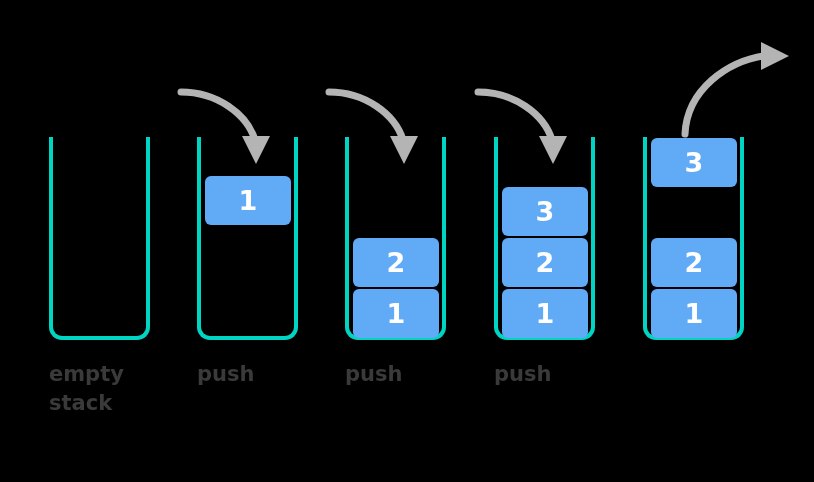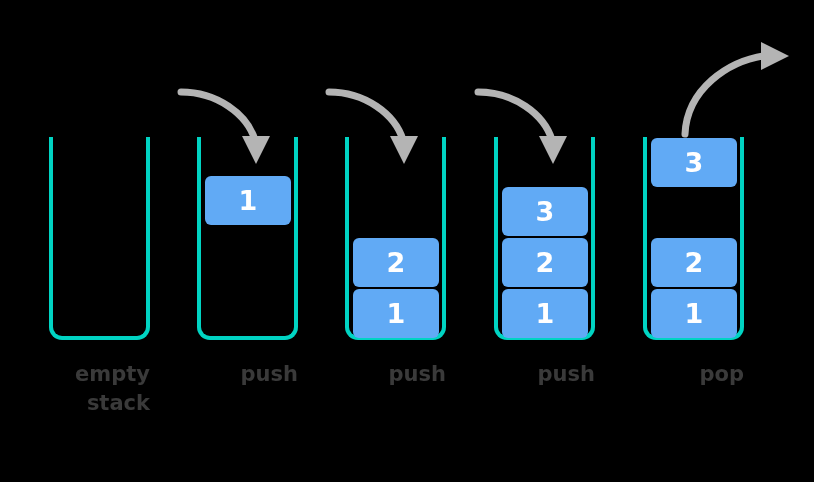--- a/index.html
+++ b/index.html
@@ -63,21 +63,21 @@
     line-height: 1;
     letter-spacing: 0px;
   }
 
   
   .caption {
     position: absolute;
     top: 360px;
     left: 0;
     width: 101px;
-    text-align: right;
+    text-align: left;
     color: var(--label);
     font-size: 21px;
     font-weight: bold;
     line-height: 1.38;
     white-space: pre-line;
   }
 
   
   .arrow-svg {
     position: absolute;
@@ -131,16 +131,15 @@
 
   <div class="column" style="left:643px;">
     <svg class="arrow-svg" style="left:34px; top:42px;" width="130" height="100" viewBox="0 0 130 100">
       <path d="M8,92 C10,48 50,18 92,13" stroke="#b4b4b4" stroke-width="7" stroke-linecap="round" fill="none"></path>
       <path d="M84,0 L84,28 L112,14 Z" fill="#b4b4b4"></path>
     </svg>
     <div class="container-shape"></div>
     <div class="block" style="left: 8px; top: 138px; color: rgb(255, 255, 255);">3</div>
     <div class="block" style="left: 8px; top: 238px; color: rgb(255, 255, 255);">2</div>
     <div class="block" style="left: 8px; top: 289px; color: rgb(255, 255, 255);">1</div>
-    <div class="caption">pop</div>
   </div>
 
 </div>
 
 </body></html>

